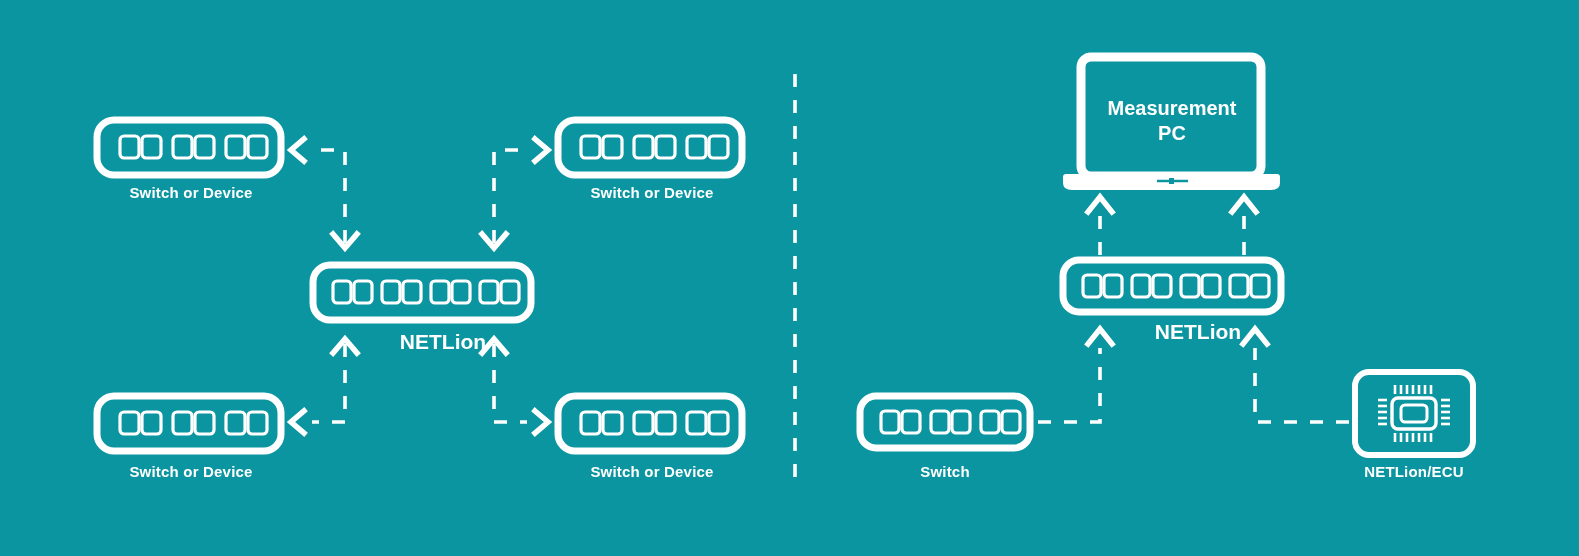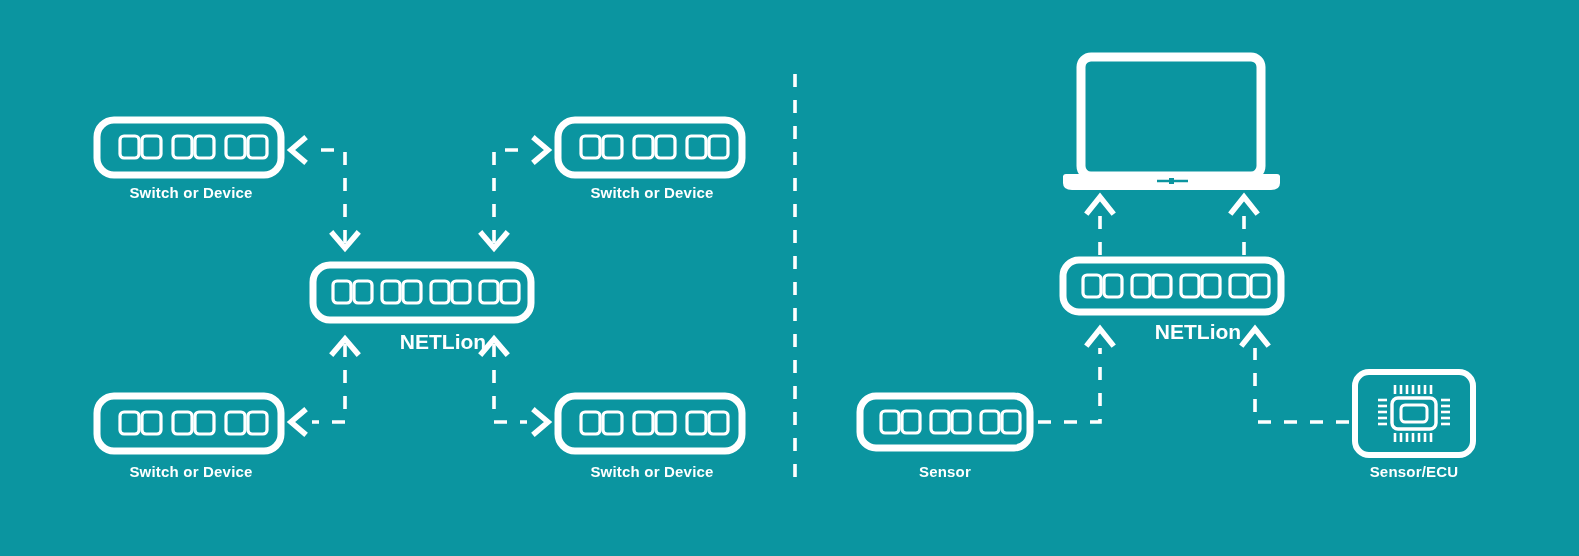--- a/index.html
+++ b/index.html
@@ -237,20 +237,22 @@
   <div class="node-label" style="left:191px; top:184px;">Switch or Device</div>
 
   <div class="node-label" style="left:652px; top:184px;">Switch or Device</div>
 
   <div class="node-label" style="left:191px; top:463px;">Switch or Device</div>
 
   <div class="node-label" style="left:652px; top:463px;">Switch or Device</div>
 
   <div class="inline-label" style="left:419px; top:330px;">NETLion</div>
 
+  <div class="pc-screen-label" style="left:1172px; top:96px;">Measurement
+PC</div>
 
   <div class="inline-label" style="left:1174px; top:320px;">NETLion</div>
 
-  <div class="node-label" style="left:945px; top:463px;">Sensor</div>
-
-  <div class="node-label" style="left:1414px; top:463px;">Sensor/ECU</div>
+  <div class="node-label" style="left:945px; top:463px;">Switch</div>
+
+  <div class="node-label" style="left:1414px; top:463px;">NETLion/ECU</div>
 
 </div>
 
 </body></html>

